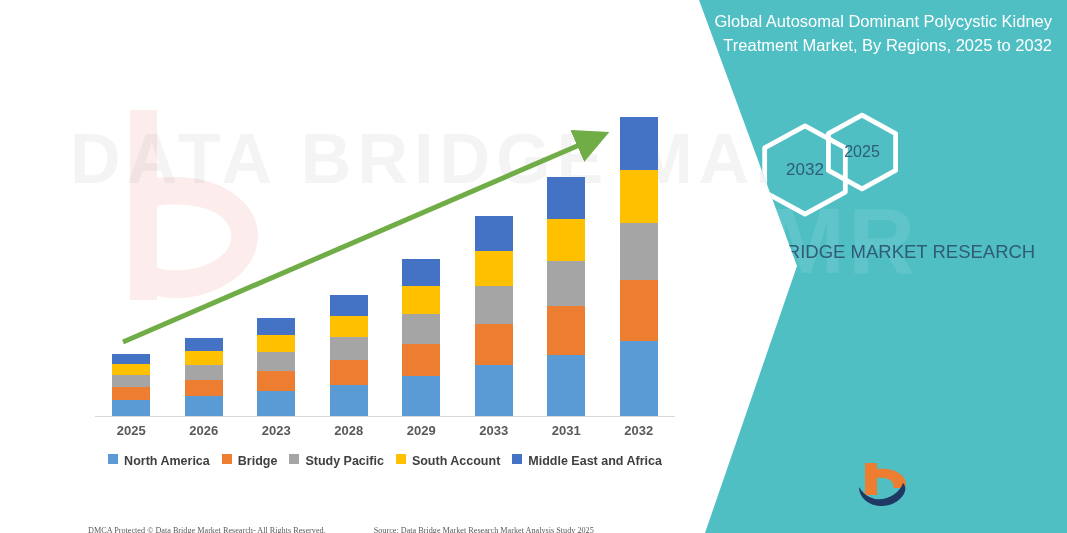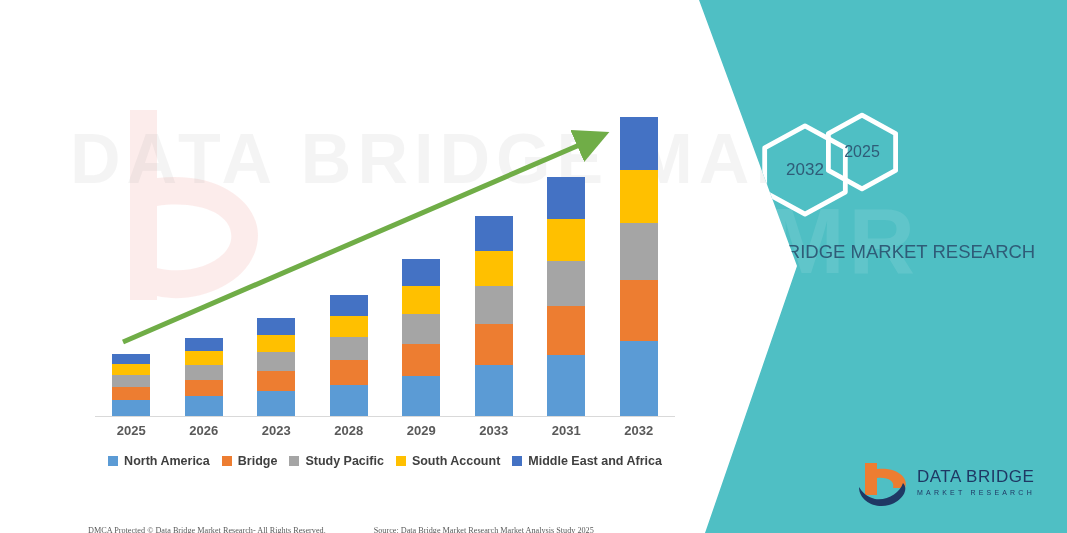--- a/index.html
+++ b/index.html
@@ -84,21 +84,21 @@
     display: flex; justify-content: space-around;
   }
   .xtick { width: 72px; text-align: center; font-size: 13px; font-weight: 700; color: #595959; }
 
   .arrow { position: absolute; left: 95px; top: 110px; width: 580px; height: 306px; }
 
   .legend {
     position: absolute; left: 95px; top: 454px; width: 580px;
     display: flex; justify-content: center; align-items: center; gap: 12px;
   }
-  .legend-item { display: flex; align-items: center; gap: 6px; }
+  .legend-item { display: flex; gap: 6px; }
   .legend-swatch { width: 10px; height: 10px; display: inline-block; }
   .legend-label { font-size: 12.5px; font-weight: 700; color: #404040; white-space: nowrap; }
 
   .footer { position: absolute; left: 88px; top: 506px; width: 590px; display: flex; margin-top: 20px; }
   .footer-left { font-size: 8.2px; color: #595959; font-family: "Liberation Serif", serif; }
   .footer-right { font-size: 8.2px; color: #595959; font-family: "Liberation Serif", serif; margin-left: 48px; }
 </style>
 </head>
 <body>
 
@@ -232,20 +232,21 @@
       </div>
     </div>
 
   <div class="footer">
     <div class="footer-left">DMCA Protected © Data Bridge Market Research- All Rights Reserved.</div>
     <div class="footer-right">Source: Data Bridge Market Research  Market Analysis Study 2025</div>
   </div>
 
   <div class="teal-panel">
     <div class="teal-wm">DBMR</div>
+    <div class="panel-title">Global Autosomal Dominant Polycystic Kidney Treatment Market, By Regions, 2025 to 2032</div>
 
     <div class="hex-wrap">
       <div class="hex hex-2032">
         <svg viewBox="0 0 100 100" width="96" height="96">
           <polygon points="50,4 92,27 92,73 50,96 8,73 8,27" fill="none" stroke="#ffffff" stroke-width="5" stroke-linejoin="round"></polygon>
         </svg>
         <div class="hex-label">2032</div>
       </div>
       <div class="hex hex-2025">
         <svg viewBox="0 0 100 100" width="80" height="80">
@@ -256,20 +257,16 @@
     </div>
 
     <div class="dbmr-text">DATA BRIDGE MARKET RESEARCH</div>
 
     <div class="logo">
       <svg width="58" height="48" viewBox="0 0 58 48">
         <path d="M10 2 L10 34 L22 34 L22 2 Z" fill="#ED7D31"></path>
         <path d="M22 8 C44 6, 54 18, 50 27 L38 27 C40 20, 33 16, 22 17 Z" fill="#ED7D31"></path>
         <path d="M4 26 C4 40, 20 48, 34 44 C48 40, 54 28, 48 22 C45 32, 32 40, 20 38 C12 36, 7 31, 4 26 Z" fill="#1F3864"></path>
       </svg>
-      <div class="logo-text">
-        <div class="logo-main">DATA BRIDGE</div>
-        <div class="logo-sub">MARKET RESEARCH</div>
-      </div>
     </div>
   </div>
 
 </div>
 
 </body></html>

